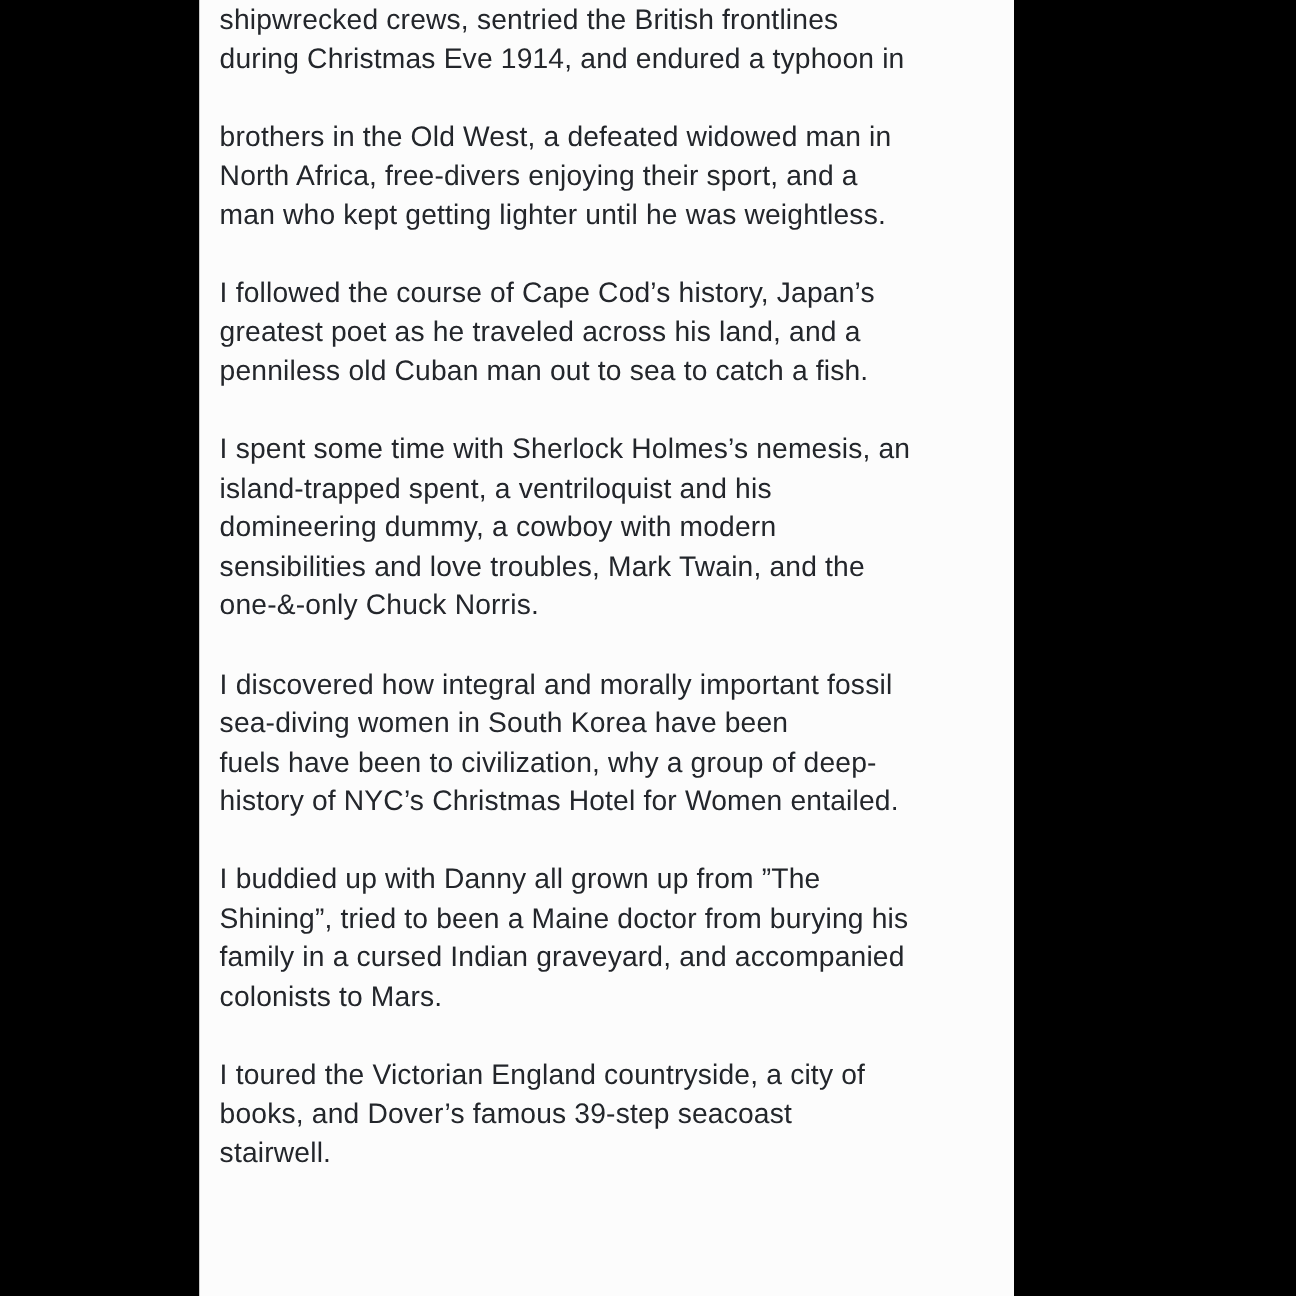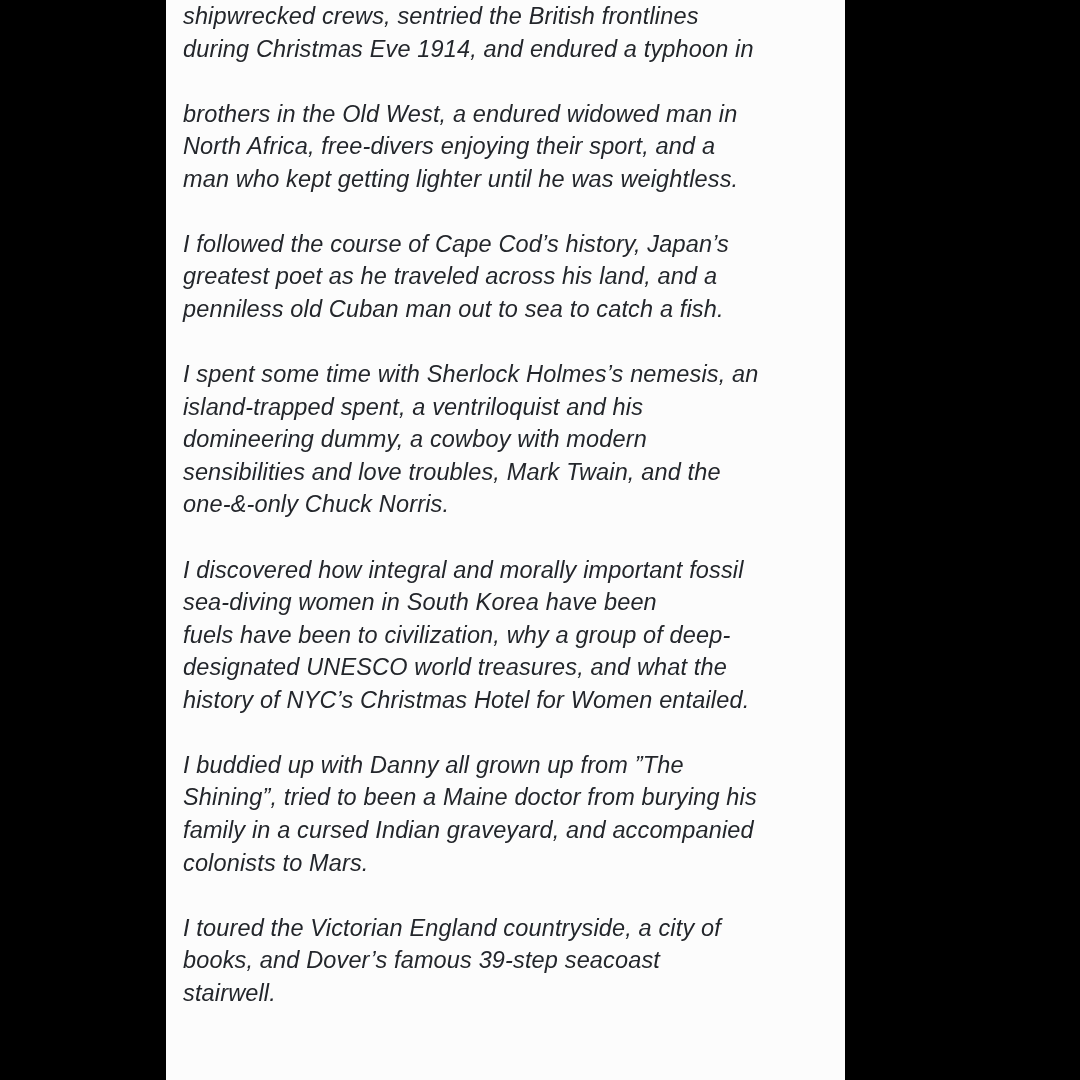--- a/index.html
+++ b/index.html
@@ -39,57 +39,55 @@
     color: #23262b;
   }
   .paragraph {
     margin: 0 0 32.56px 0;
   }
   .paragraph:last-child {
     margin-bottom: 16px;
   }
   .line {
     white-space: pre;
-    font-style: italic;
   }
 </style>
 </head>
 <body style="background: rgb(0, 0, 0);">
 
 <div class="pillar-bar left"></div>
 <div class="pillar-bar right"></div>
 
 <div class="post-panel" style="background: rgb(252, 252, 252);">
   <div class="text-body" style="color: rgb(35, 38, 43);">
       <div class="paragraph">
         <div class="line">shipwrecked crews, sentried the British frontlines</div>
         <div class="line">during Christmas Eve 1914, and endured a typhoon in</div>
       </div>
       <div class="paragraph">
-        <div class="line">brothers in the Old West, a endured widowed man in</div>
+        <div class="line">brothers in the Old West, a defeated widowed man in</div>
         <div class="line">North Africa, free-divers enjoying their sport, and a</div>
         <div class="line">man who kept getting lighter until he was weightless.</div>
       </div>
       <div class="paragraph">
         <div class="line">I followed the course of Cape Cod’s history, Japan’s</div>
         <div class="line">greatest poet as he traveled across his land, and a</div>
         <div class="line">penniless old Cuban man out to sea to catch a fish.</div>
       </div>
       <div class="paragraph">
         <div class="line">I spent some time with Sherlock Holmes’s nemesis, an</div>
         <div class="line">island-trapped spent, a ventriloquist and his</div>
         <div class="line">domineering dummy, a cowboy with modern</div>
         <div class="line">sensibilities and love troubles, Mark Twain, and the</div>
         <div class="line">one-&amp;-only Chuck Norris.</div>
       </div>
       <div class="paragraph">
         <div class="line">I discovered how integral and morally important fossil</div>
         <div class="line">sea-diving women in South Korea have been</div>
         <div class="line">fuels have been to civilization, why a group of deep-</div>
-        <div class="line">designated UNESCO world treasures, and what the</div>
         <div class="line">history of NYC’s Christmas Hotel for Women entailed.</div>
       </div>
       <div class="paragraph">
         <div class="line">I buddied up with Danny all grown up from ”The</div>
         <div class="line">Shining”, tried to been a Maine doctor from burying his</div>
         <div class="line">family in a cursed Indian graveyard, and accompanied</div>
         <div class="line">colonists to Mars.</div>
       </div>
       <div class="paragraph">
         <div class="line">I toured the Victorian England countryside, a city of</div>

